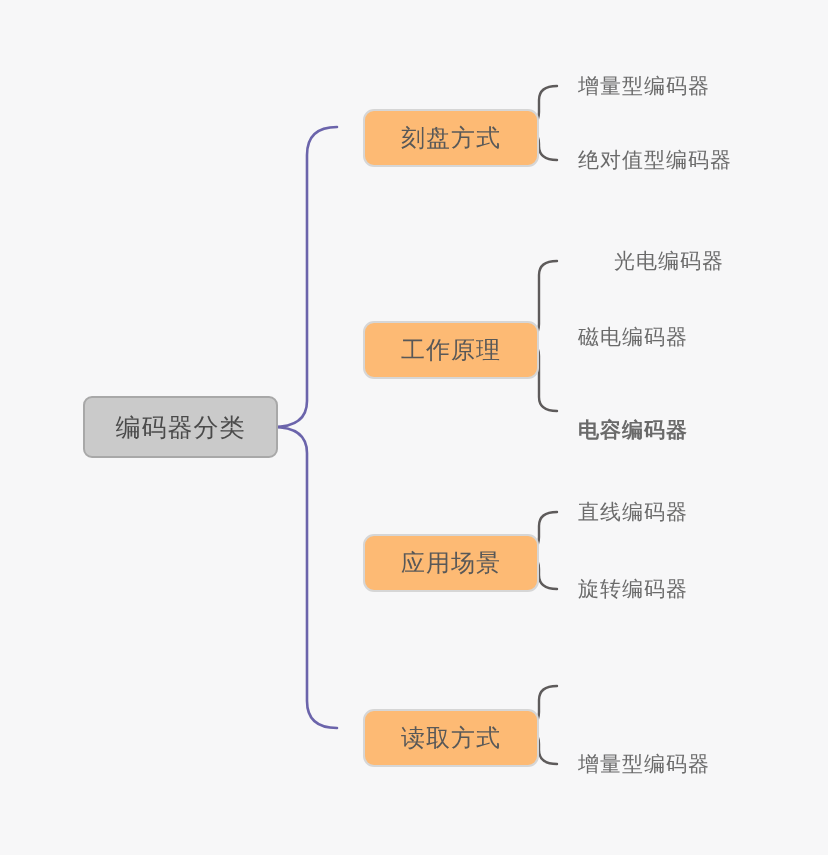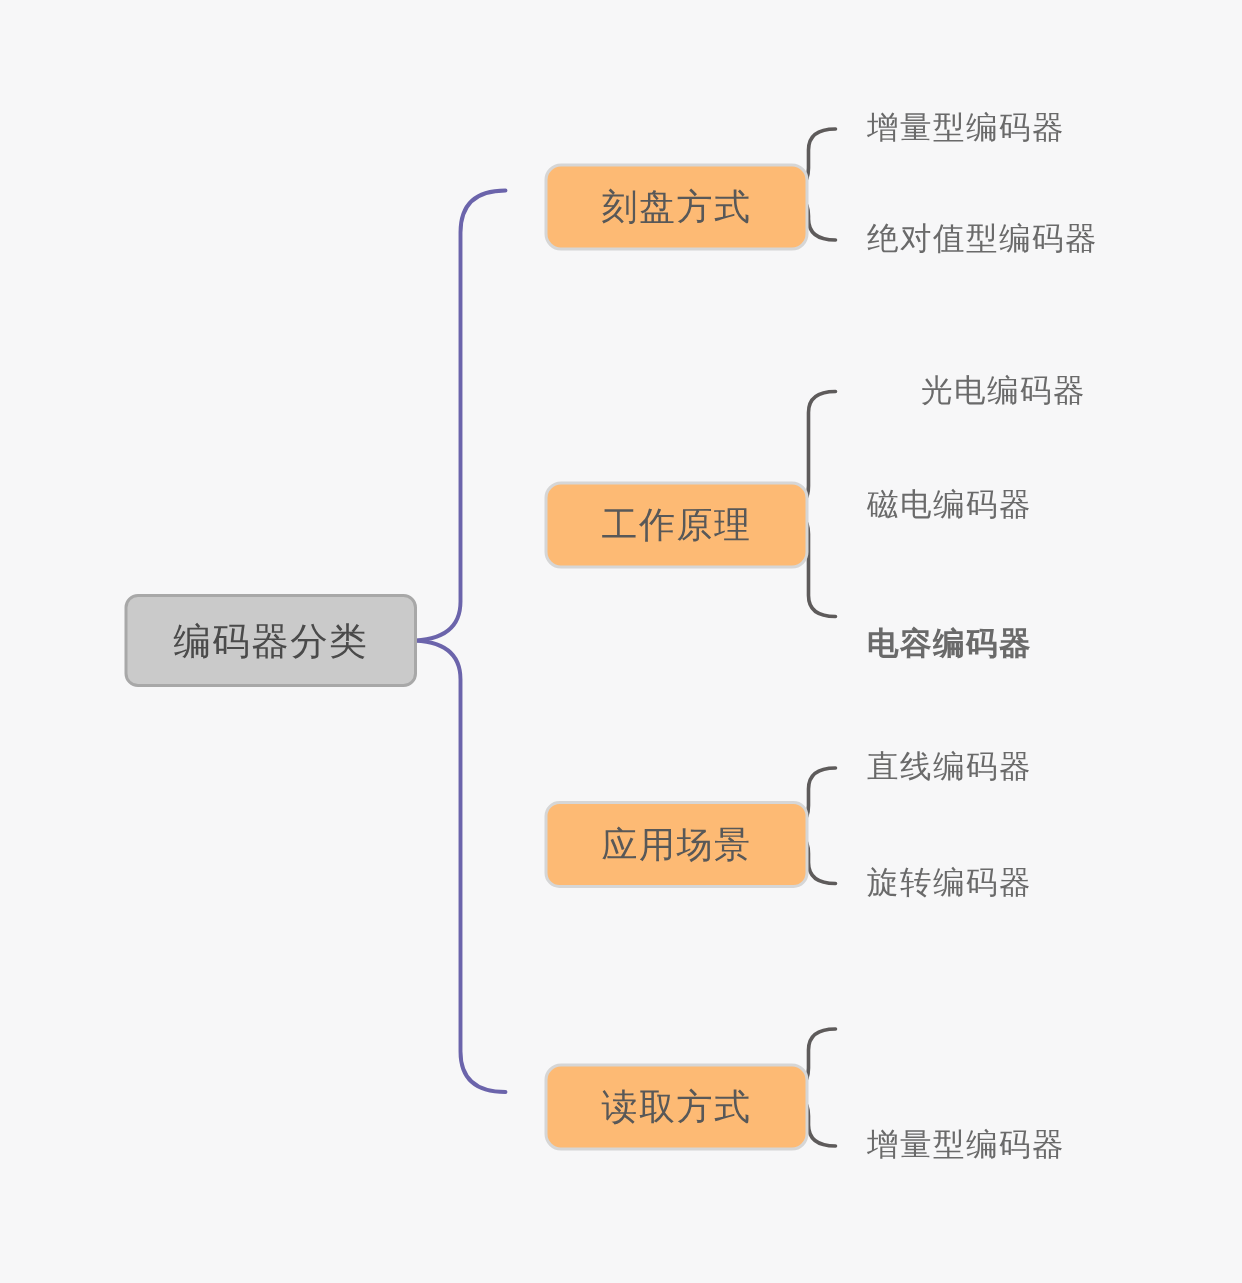--- a/index.html
+++ b/index.html
@@ -58,21 +58,21 @@
     background: #fdba74;
     border: 2px solid #D6D6D6;
     border-radius: 11px;
     color: #585858;
     font-size: 24px;
     letter-spacing: 1px;
     margin-top: 10px;
   }
   .b1 { top: 99px;  }
   .b2 { top: 311px; }
-  .b3 { top: 524px; border-radius: 10px; }
+  .b3 { top: 524px; }
   .b4 { top: 699px; }
 
   .child-label {
     position: absolute;
     left: 578px;
     height: 28px;
     line-height: 28px;
     color: #6A6A6A;
     font-size: 21px;
     letter-spacing: 1px;

